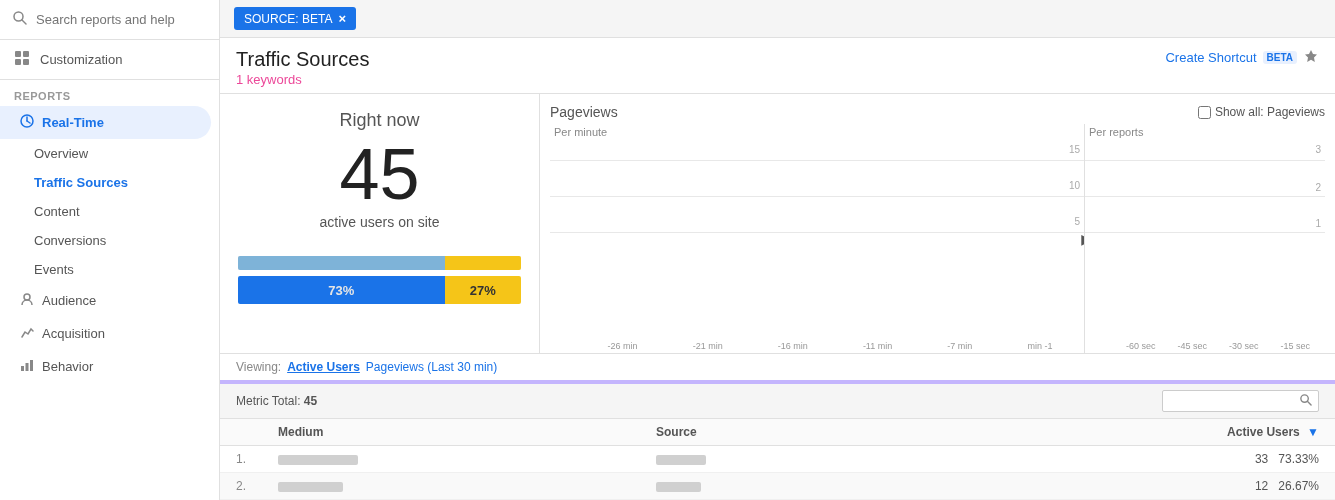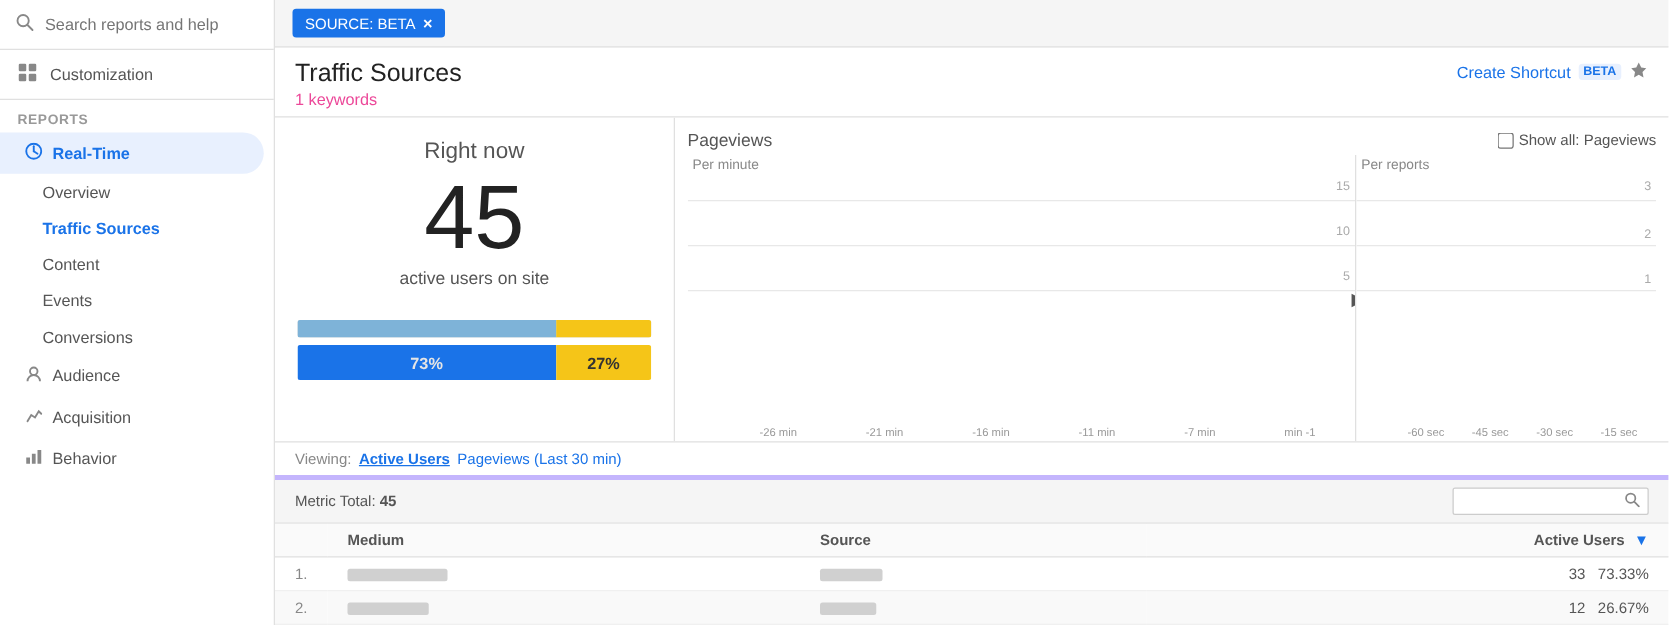--- a/index.html
+++ b/index.html
@@ -410,22 +410,22 @@
           <line x1="7" y1="3" x2="7" y2="7" stroke="#1a73e8" stroke-width="1.5" stroke-linecap="round"></line>
           <line x1="7" y1="7" x2="10" y2="9" stroke="#1a73e8" stroke-width="1.5" stroke-linecap="round"></line>
         </svg>
     </span>
     <span>Real-Time</span>
   </div>
 
   <div class="nav-sub-item">Overview</div>
   <div class="nav-sub-item active">Traffic Sources</div>
   <div class="nav-sub-item">Content</div>
+  <div class="nav-sub-item">Conversions</div>
   <div class="nav-sub-item">Events</div>
-  <div class="nav-sub-item">Conversions</div>
 
   <div class="nav-item">
     <span>
       <svg width="14" height="14" viewBox="0 0 14 14">
           <circle cx="7" cy="5" r="3" stroke="#888" stroke-width="1.5" fill="none"></circle>
           <path d="M2 13c0-2.8 2.2-5 5-5s5 2.2 5 5" stroke="#888" stroke-width="1.5" fill="none"></path>
         </svg>
     </span>
     <span>Audience</span>
   </div>

